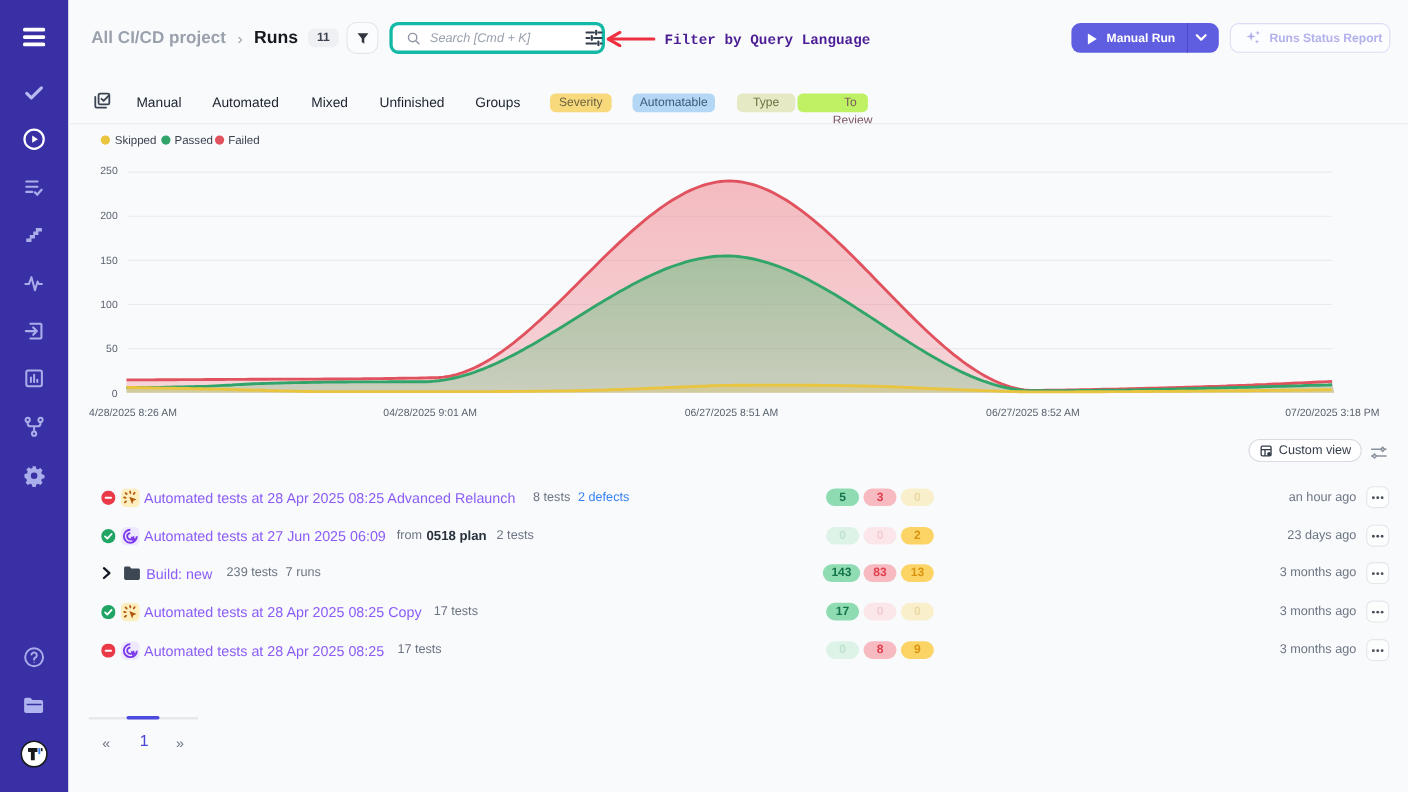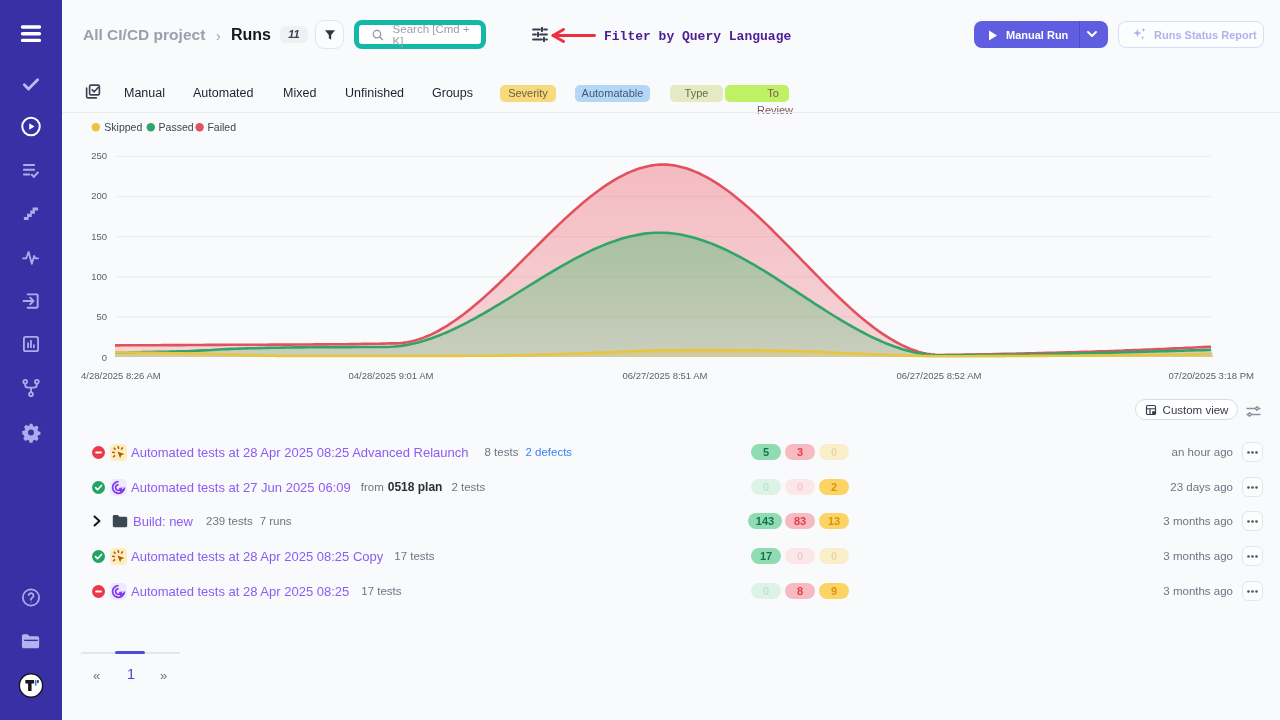--- a/index.html
+++ b/index.html
@@ -8,24 +8,24 @@
 .abs { position:absolute; }
 
 
 #sidebar { position:absolute; left:0; top:0; width:62px; height:720px; background:#3a30a5; }
 #sidebar svg { position:absolute; left:50%; transform:translateX(-50%); }
 
 
 .crumb1 { color:#9aa1ac; font-size:15.5px; font-weight:700; }
 .crumbsep { color:#9aa1ac; font-size:14px; }
 .crumb2 { color:#15181e; font-size:16px; font-weight:700; }
-.countbadge { background:#eef0f3; color:#3c434e; font-size:11px; font-weight:600; border-radius:6px; width:28px; height:17px; text-align:center; line-height:17px;font-style:italic; }
+.countbadge { background:#eef0f3; color:#3c434e; font-size:11px; font-weight:600; border-radius:6px; width:28px; height:17px; text-align:center; line-height:17px; }
 
 .btnlite { position:absolute; background:#fbfcfd; border:1px solid #e3e6eb; border-radius:8px; }
-#search { position:absolute; left:354px; top:20px; width:132px; height:29px; background:#fff; border:5px solid #14b8a6; border-radius:8px; display:flex; align-items:center; padding-left:12px; }
+#search { position:absolute; left:354px; top:20px; width:196px; height:29px; background:#fff; border:3px solid #14b8a6; border-radius:8px; display:flex; align-items:center; padding-left:12px;font-style:italic; }
 #search span { color:#99a1ad; font-size:11.5px; margin-left:8px; }
 
 #manualrun { position:absolute; left:974px; top:21px; width:134px; height:27px; background:#605ee0; border-radius:8px; color:#fff; font-size:11px; font-weight:700; }
 #runsreport { position:absolute; left:1118px; top:21px; width:146px; height:27px; background:rgba(255,255,255,.55); border:1px solid #dcdcf6; border-radius:8px; color:#b3b1ec; font-size:11px; font-weight:700; display:flex; align-items:center; white-space:nowrap; }
 
 .annot { position:absolute; font-family:"Liberation Mono", monospace; font-weight:700; color:#4c1d95; font-size:13px; letter-spacing:0px; }
 
 
 .tab { position:absolute; top:86px; font-size:12.5px; font-weight:500; color:#1c232e; }
 .pill { position:absolute; top:84.5px; height:17px; line-height:17px; border-radius:5px; font-size:11px; font-weight:500; text-align:center; }

